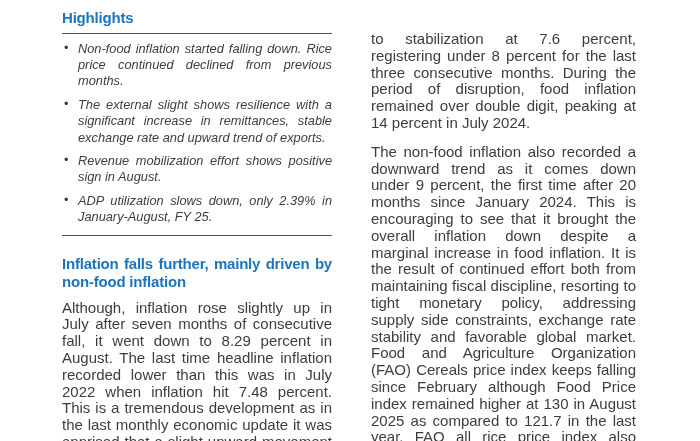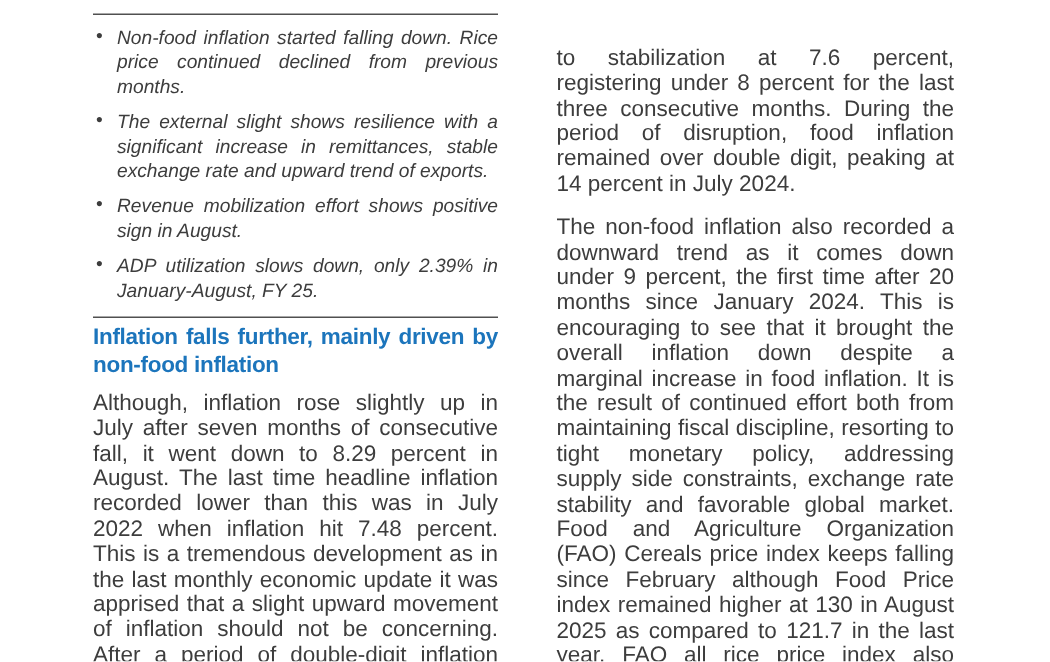--- a/index.html
+++ b/index.html
@@ -65,40 +65,41 @@
     color: #3d3d3d;
   }
   .bullets li .marker {
     position: absolute;
     left: 2px;
     top: -1px;
     font-style: normal;
     color: #3d3d3d;
   }
   .section-heading {
-    margin-top: 4px;
+    margin-top: 19px;
   }
   .body-par {
     margin: 0 0 12px 0;
     font-size: 15px;
     line-height: 16.8px;
     text-align: justify;
     color: #3d3d3d;
   }
   .col-left .body-par {
     margin-top: 8px;
   }
 </style>
 </head>
 <body>
 
 <div class="page">
 
   <div class="col col-left">
 
+    <h2 class="blue-heading highlights-heading">Highlights</h2>
 
     <div class="rule"></div>
 
     <ul class="bullets">
       <li>
         <span class="marker">•</span>
         <span>Non-food inflation started falling down. Rice price continued declined from previous months.</span>
       </li>
       <li>
         <span class="marker">•</span>

